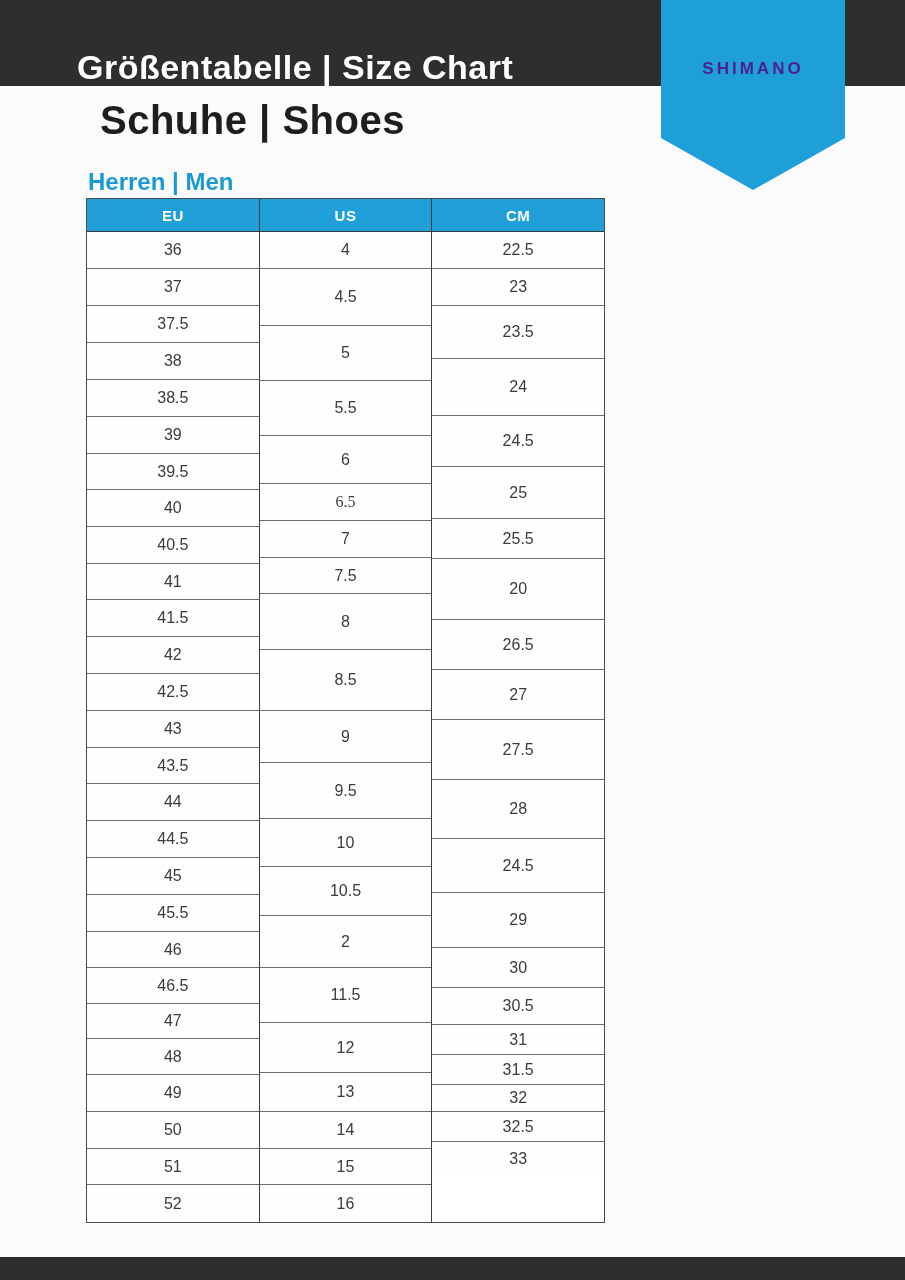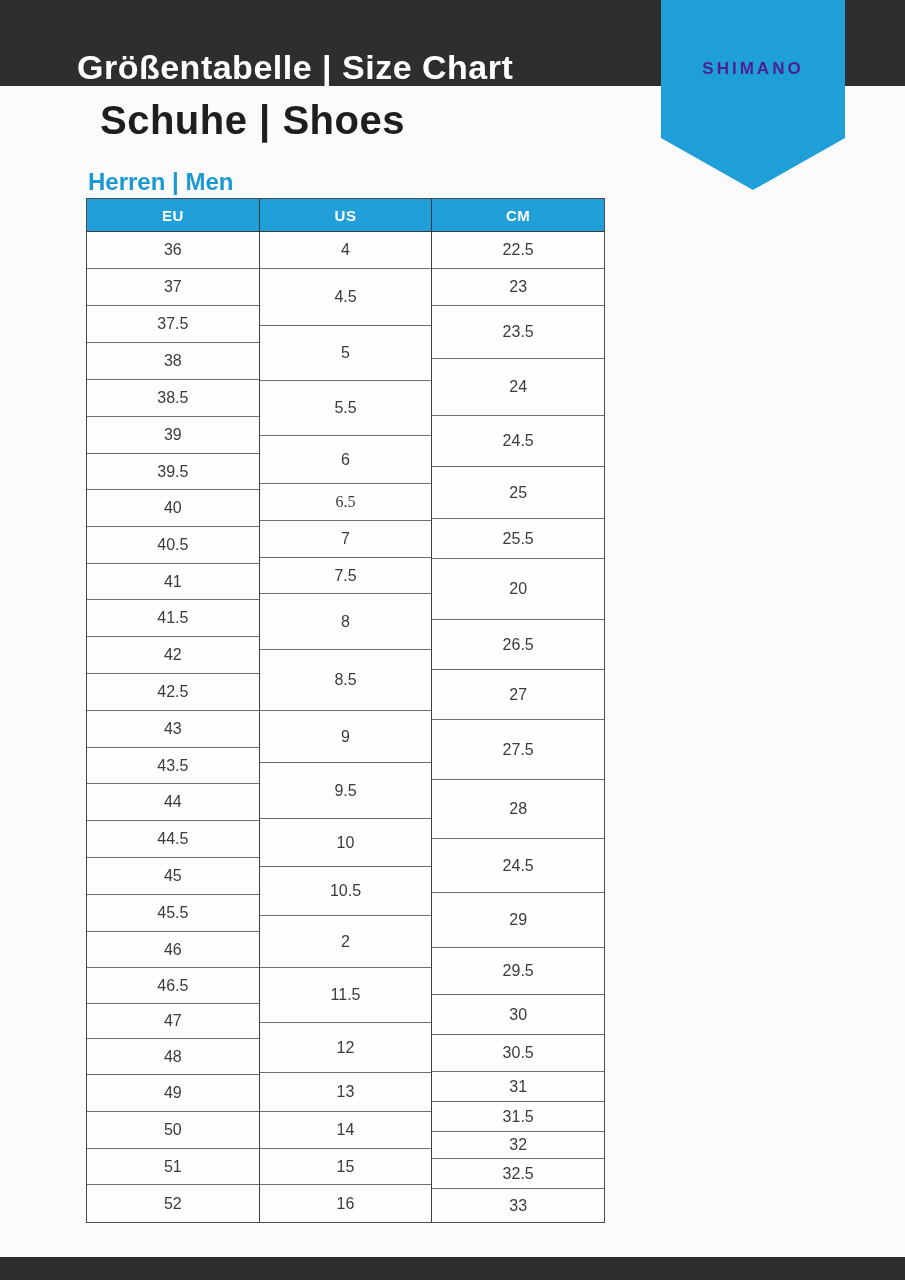--- a/index.html
+++ b/index.html
@@ -153,21 +153,20 @@
         <div class="tcell" style="height: 51px;">24.5</div>
         <div class="tcell" style="height: 52px;">25</div>
         <div class="tcell" style="height: 40px;">25.5</div>
         <div class="tcell" style="height: 61px;">20</div>
         <div class="tcell" style="height: 50px;">26.5</div>
         <div class="tcell" style="height: 50px;">27</div>
         <div class="tcell" style="height: 60px;">27.5</div>
         <div class="tcell" style="height: 59px;">28</div>
         <div class="tcell" style="height: 54px;">24.5</div>
         <div class="tcell" style="height: 55px;">29</div>
-        <div class="tcell" style="height: 47px;">29.5</div>
         <div class="tcell" style="height: 40px;">30</div>
         <div class="tcell" style="height: 37px;">30.5</div>
         <div class="tcell" style="height: 30px;">31</div>
         <div class="tcell" style="height: 30px;">31.5</div>
         <div class="tcell" style="height: 27px;">32</div>
         <div class="tcell" style="height: 30px;">32.5</div>
         <div class="tcell" style="height: 33px;">33</div>
       </div>
     </div>
 </div>

